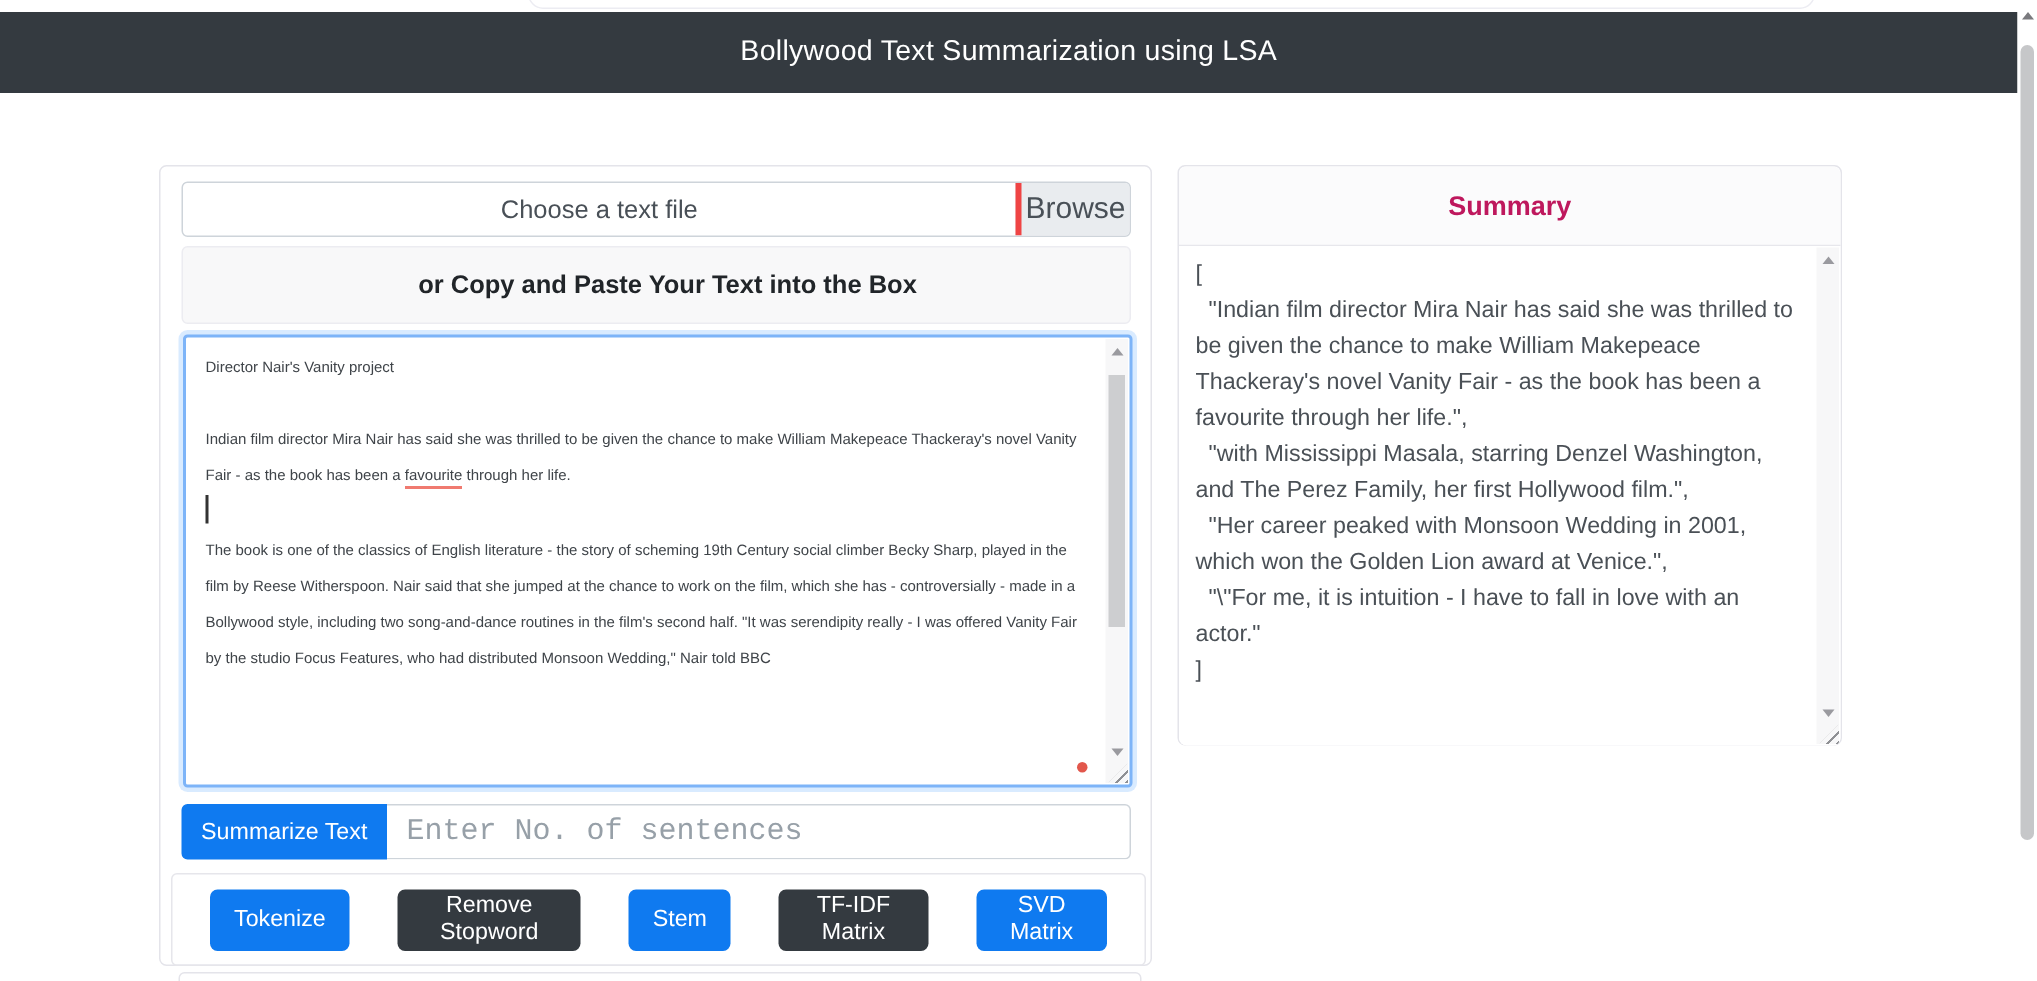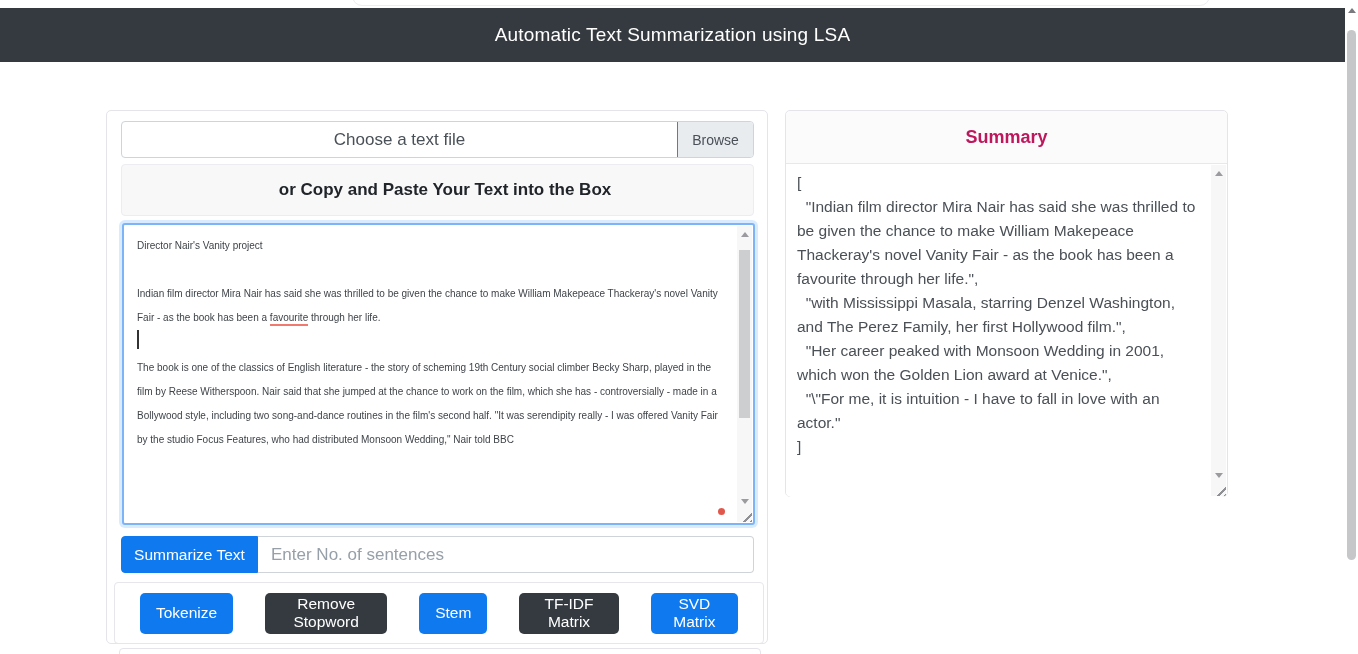--- a/index.html
+++ b/index.html
@@ -20,23 +20,23 @@
   
   .card { position:absolute; border:1px solid #e4e4ea; border-radius:5px; background:#fff; }
   .left-card  { left:106px; top:110px; width:662px; height:534px; }
   .right-card { left:785px; top:110px; width:443px; height:387px; }
 
   
   .file-input { position:absolute; left:14px; top:10px; width:633px; height:37px;
                 border:1px solid #ced4da; border-radius:4px; background:#fff; display:flex; overflow:hidden; }
   .file-label { flex:1; display:flex; align-items:center; justify-content:center;
                 font-size:17px; color:#495057; }
-  .browse-btn { width:76px; background:#e9ecef; border-left:1px solid #ef4444;
+  .browse-btn { width:76px; background:#e9ecef; border-left:4px solid #ef4444;
                 display:flex; align-items:center; justify-content:center;
-                font-size:14px; color:#495057; cursor:pointer; }
+                font-size:20px; color:#495057; cursor:pointer; }
 
   
   .paste-header { position:absolute; left:14px; top:53px; width:633px; height:52px;
                   background:#f8f8f9; border:1px solid #ececf1; border-radius:4px;
                   display:flex; align-items:center; justify-content:center;
                   font-size:17px; font-weight:bold; color:#212529;padding-left:15px; }
 
   
   .input-ta { position:absolute; left:15px; top:112px; width:633px; height:302px;
               border:2px solid #7db4f8; border-radius:3px; background:#fff;
@@ -57,21 +57,21 @@
           background:repeating-linear-gradient(135deg, transparent 0 3px, #8f9094 3px 4.5px);
           clip-path:polygon(100% 0, 100% 100%, 0 100%); }
   .red-dot { position:absolute; right:28px; bottom:8px; width:7px; height:7px; border-radius:50%; background:#e2574c; }
 
   
   .summarize-row { position:absolute; left:14px; top:425px; width:633px; height:37px; display:flex; }
   .summarize-btn { width:137px; background:#0f7af0; color:#fff; font-size:15.5px;
                    border:1px solid #0f7af0; border-radius:4px 0 0 4px;
                    display:flex; align-items:center; justify-content:center; cursor:pointer; }
   .sentences-input { flex:1; border:1px solid #ced4da; border-left:none; border-radius:0 4px 4px 0;
-                     font-family:Liberation Sans, sans-serif; font-size:17px; color:#0f766e; padding:0 13px; outline:none; }
+                     font-family:Liberation Mono, monospace; font-size:20px; color:#0f766e; padding:0 13px; outline:none; }
   .sentences-input::placeholder { color:#97a0a8; }
 
   
   .tools-box { position:absolute; left:7px; top:471px; width:650px; height:62px;
                border:1px solid #e6e6eb; border-radius:4px;
                display:flex; align-items:center; padding:0 25px; gap:32px; }
   .btn { height:41px; border:none; border-radius:5px; color:#fff; font-family:inherit;
          font-size:15.5px; padding:0 16px; cursor:pointer; }
   .btn-primary { background:#0f7af0; }
   .btn-dark { background:#343a40; }
@@ -100,21 +100,21 @@
 </head>
 <body>
 
 <div id="stage">
 
   <div class="top-strip">
     <div class="browser-remnant"></div>
   </div>
 
   <div class="navbar">
-    <div class="title">Automatic Text Summarization using LSA</div>
+    <div class="title">Bollywood Text Summarization using LSA</div>
   </div>
 
   <div class="card left-card">
 
     <div class="file-input">
       <div class="file-label">Choose a text file</div>
       <div class="browse-btn">Browse</div>
     </div>
 
     <div class="paste-header">or Copy and Paste Your Text into the Box</div>

